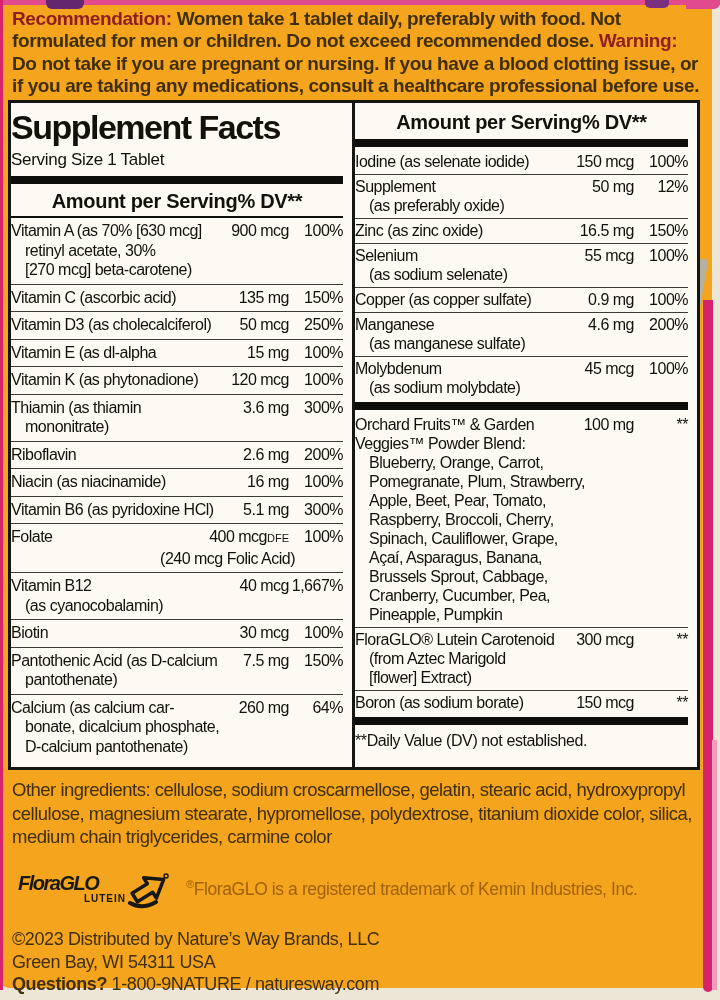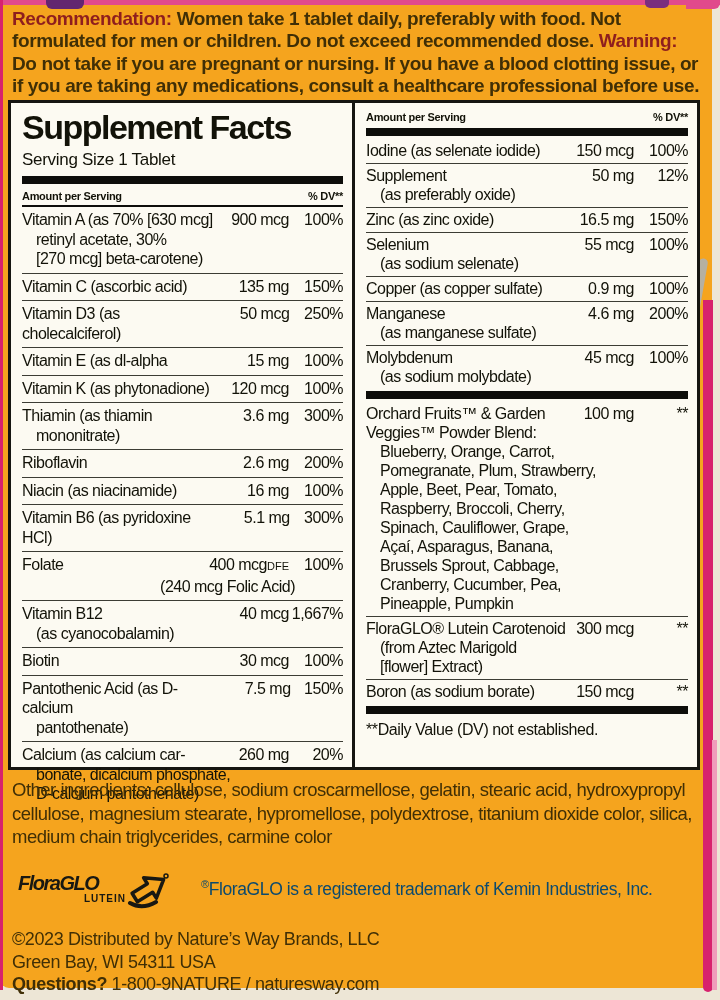--- a/index.html
+++ b/index.html
@@ -24,29 +24,29 @@
   
   .rec { position: absolute; left: 12px; top: 8px; width: 694px;
     font-size: 19px; line-height: 22.3px; letter-spacing: -0.4px;
     color: #402F06; font-weight: bold; }
   .rec .lead { color: #8E1E1E; }
   .rec .plain { font-weight: bold; color: #402F06; }
 
   
   .facts { position: absolute; left: 8px; top: 100px; width: 692px; height: 670px;
     background: #FCFAF2; border: 3px solid #151511; display: flex; color: #121208; }
-  .col { padding: 5px 9px 4px 11px; }
+  .col { padding: 5px 9px 4px 0; }
   .col-left  { width: 344px; border-right: 3px solid #151511; }
   .col-right { width: 342px; }
 
   .sf-title { font-size: 34px; font-weight: bold; letter-spacing: -1.5px; line-height: 38px; }
   .sf-serving { font-size: 17px; margin: 4px 0 6px 0; letter-spacing: -0.3px; }
   .bar { height: 8px; background: #0D0D0A; margin: 2px 0 3px 0; }
-  .hdr { display: flex; justify-content: space-between; font-weight: bold;
-    font-size: 11px; padding: 3px 0 3px 0; letter-spacing: -0.3px; }
+  .hdr { display: flex; justify-content: center; font-weight: bold;
+    font-size: 20px; padding: 3px 0 3px 0; letter-spacing: -0.3px; }
   .hdr-line { height: 2px; background: #0D0D0A; }
 
   .sf-row { padding: 3px 0 4px 0; font-size: 16px; line-height: 19.5px; letter-spacing: -0.5px; }
   .sf-row + .sf-row { border-top: 1px solid #3C3C34; }
   .col-right .sf-row { padding: 2px 0 3px 0; line-height: 19px; }
   .sf-main { display: flex; align-items: baseline; }
   .sf-name { flex: 1 1 auto; min-width: 0; }
   .sf-amt { white-space: nowrap; min-width: 68px; text-align: right; }
   .sf-amt .sfx { font-size: 11px; letter-spacing: 0; }
   .sf-dv { width: 54px; text-align: right; white-space: nowrap; }
@@ -60,22 +60,22 @@
     font-size: 18.5px; line-height: 23.5px; letter-spacing: -0.5px; color: #402F06; }
 
   
   .flg-row { position: absolute; left: 18px; top: 868px; width: 690px; height: 52px; }
   .flg-logo { position: absolute; left: 0; top: 2px; width: 150px; }
   .flg-word { font-size: 20px; font-weight: bold; font-style: italic;
     letter-spacing: -1.5px; color: #181812; line-height: 26px; }
   .flg-sub { font-size: 10px; font-weight: bold; letter-spacing: 1px;
     color: #181812; text-align: right; width: 108px; margin-top: -3px; }
   .flg-arrow { position: absolute; left: 108px; top: 0px; }
-  .flg-note { position: absolute; left: 183px; top: 10px; font-size: 17.5px;
-    letter-spacing: -0.4px; color: #0c4a6e; }
+  .flg-note { position: absolute; left: 168px; top: 10px; font-size: 17.5px;
+    letter-spacing: -0.4px; color: #a16207; }
   .flg-note sup { font-size: 11px; }
 
   
   .footer { position: absolute; left: 12px; top: 928px; width: 690px;
     font-size: 18px; line-height: 22.5px; letter-spacing: -0.4px; color: #402F06; }
   .footer .q { font-weight: bold; }
 </style>
 </head>
 <body>
 
@@ -200,21 +200,21 @@
               <span class="sf-name">Pantothenic Acid (as D-calcium</span>
               <span class="sf-amt">7.5 mg</span>
               <span class="sf-dv">150%</span>
             </div>
             <div class="sf-cont">pantothenate)</div>
           </div>
           <div class="sf-row">
             <div class="sf-main">
               <span class="sf-name">Calcium (as calcium car-</span>
               <span class="sf-amt">260 mg</span>
-              <span class="sf-dv">20%</span>
+              <span class="sf-dv">64%</span>
             </div>
             <div class="sf-cont">bonate, dicalcium phosphate,</div>
             <div class="sf-cont">D-calcium pantothenate)</div>
           </div>
         </div>
     </div>
 
     <div class="col col-right">
       <div class="hdr">
         <span>Amount per Serving</span>

